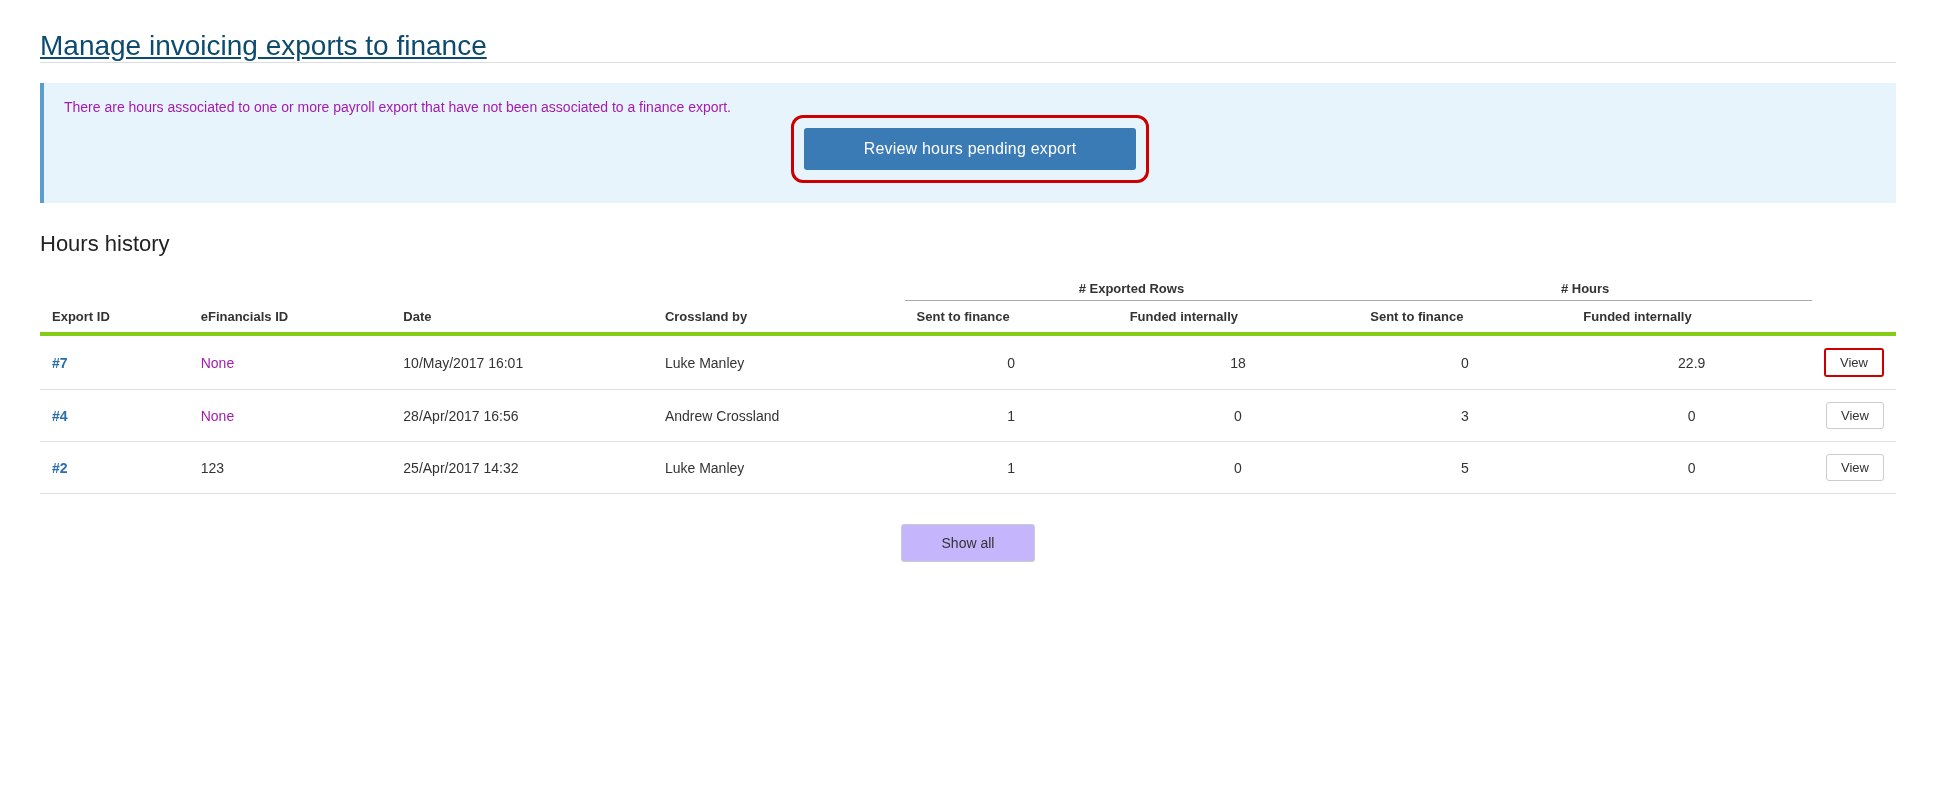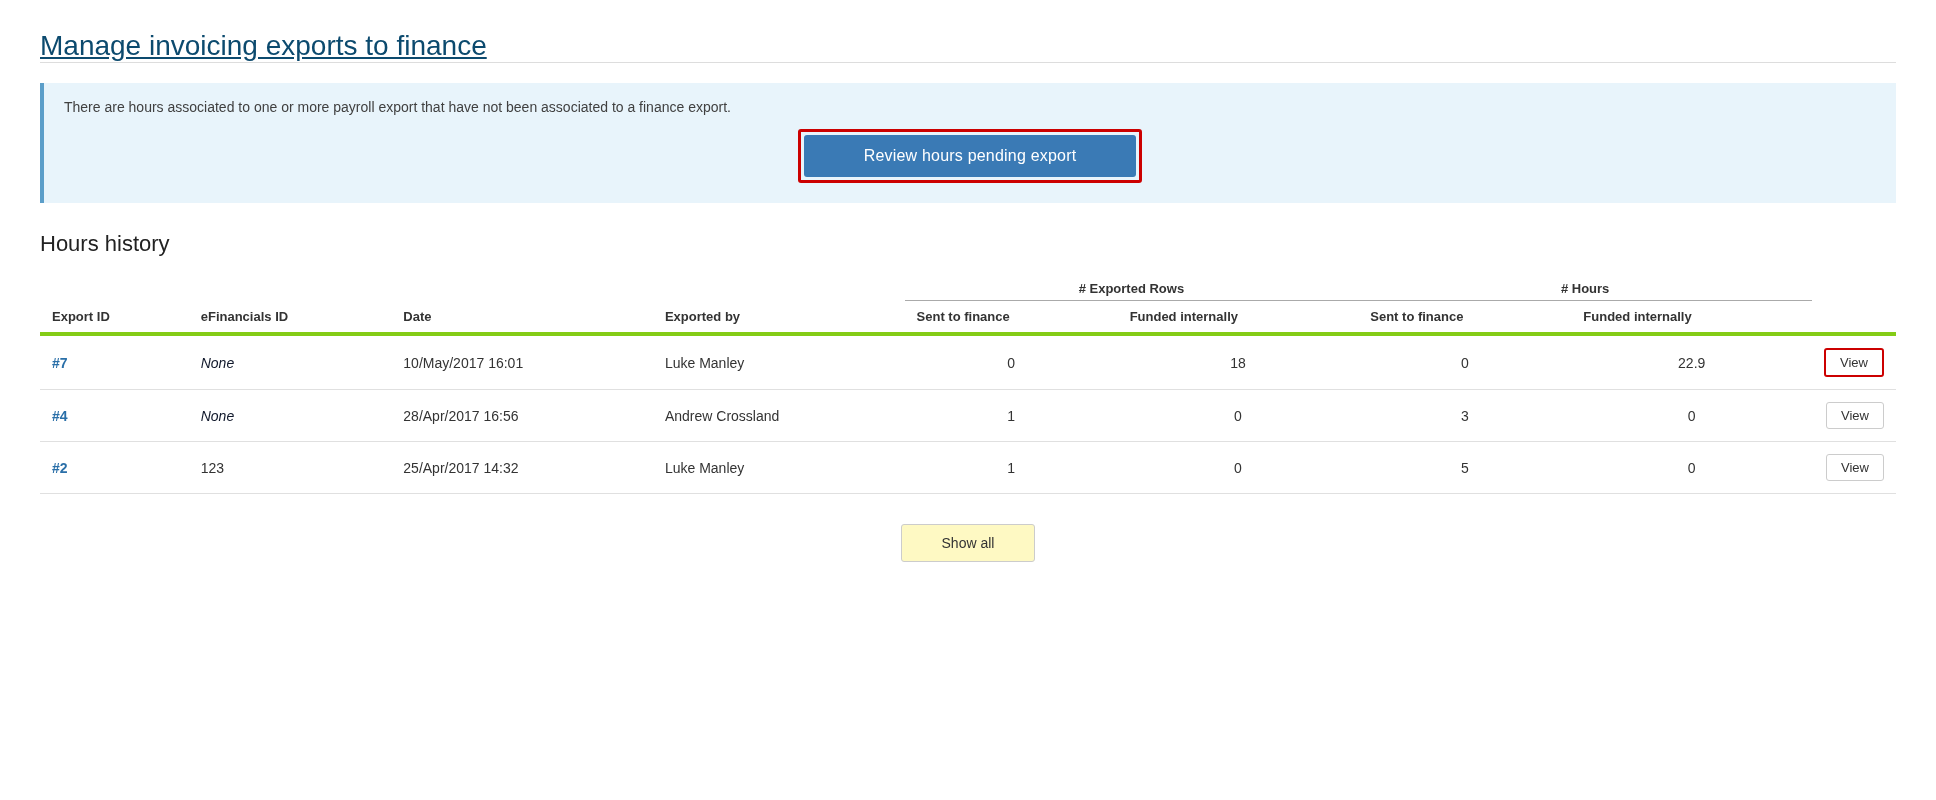--- a/index.html
+++ b/index.html
@@ -36,30 +36,29 @@
       background-color: #e8f4fb;
       border-left: 4px solid #5b9ec9;
       padding: 16px 20px 20px 20px;
       margin-bottom: 28px;
       display: flex;
       flex-direction: column;
       align-items: center;
     }
 
     .alert-text {
-      color: #404040;
-      font-size: 14px;
-      margin-bottom: 14px;
+      color: #a21caf;
+      font-size: 14px;
       align-self: flex-start;
     }
 
     .review-btn-wrapper {
       border: 3px solid #cc0000;
-      border-radius: 3px;
-      padding: 3px;
+      border-radius: 12px;
+      padding: 10px;
     }
 
     .review-btn {
       background-color: #3a7ab5;
       color: #fff;
       border: none;
       padding: 12px 60px;
       font-size: 16px;
       cursor: pointer;
       border-radius: 3px;
@@ -107,22 +106,21 @@
       vertical-align: middle;
     }
 
     .export-id-link {
       color: #2a6fa8;
       text-decoration: none;
       font-weight: 600;
     }
 
     .efinancials-none {
-      color: #0f172a;
-      font-style: italic;
+      color: #a21caf;
     }
 
     .view-btn {
       background: #fff;
       border: 1px solid #ccc;
       padding: 5px 14px;
       font-size: 13px;
       cursor: pointer;
       color: #333;
       border-radius: 3px;
@@ -143,21 +141,21 @@
       width: 80px;
     }
 
     .show-all-container {
       display: flex;
       justify-content: center;
       margin-top: 30px;
     }
 
     .show-all-btn {
-      background: #fef9c3;
+      background: #c4b5fd;
       border: 1px solid #ccc;
       padding: 10px 40px;
       font-size: 14px;
       cursor: pointer;
       color: #333;
       border-radius: 3px;
     }
 
     th.center {
       text-align: center;
@@ -201,21 +199,21 @@
     <tr class="group-row">
       <th class="empty-cell" colspan="4"></th>
       <th class="group-header-cell" colspan="2"># Exported Rows</th>
       <th class="group-header-cell" colspan="2"># Hours</th>
       <th class="empty-cell"></th>
     </tr>
     <tr class="main-headers">
       <th>Export ID</th>
       <th>eFinancials ID</th>
       <th>Date</th>
-      <th>Exported by</th>
+      <th>Crossland by</th>
       <th class="center">Sent to finance</th>
       <th class="center">Funded internally</th>
       <th class="center">Sent to finance</th>
       <th class="center">Funded internally</th>
       <th></th>
     </tr>
   </thead>
   <tbody id="export-table-body">
   <tr>
         <td><a href="#" class="export-id-link">#7</a></td>

